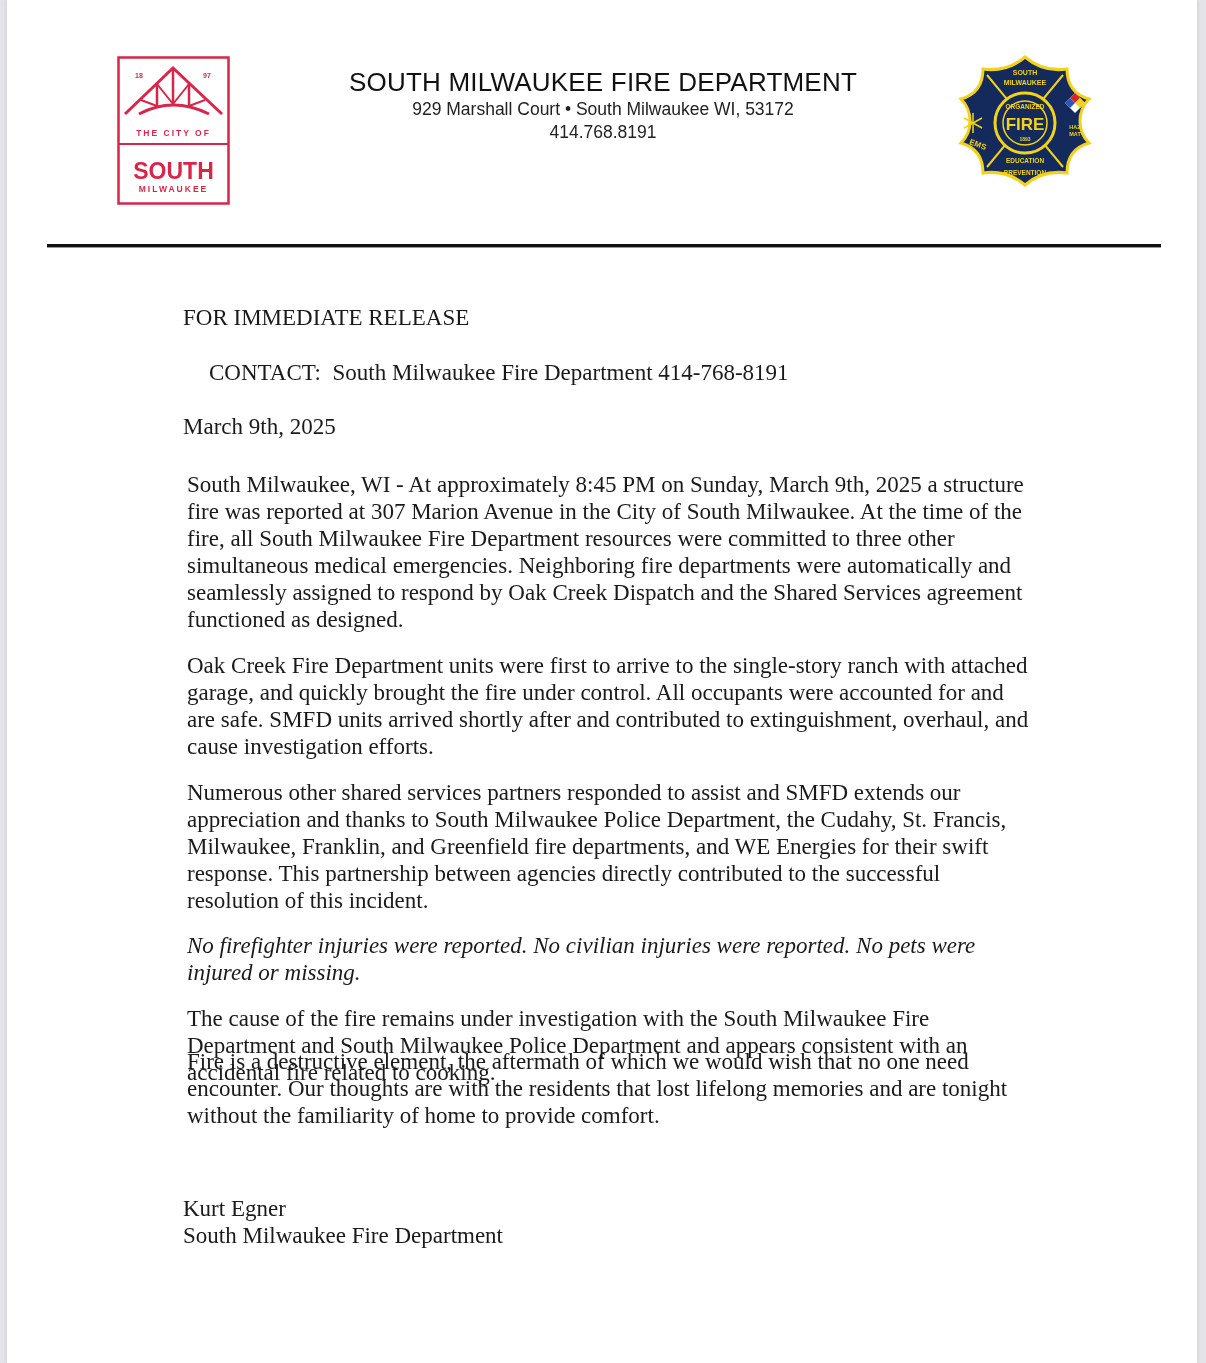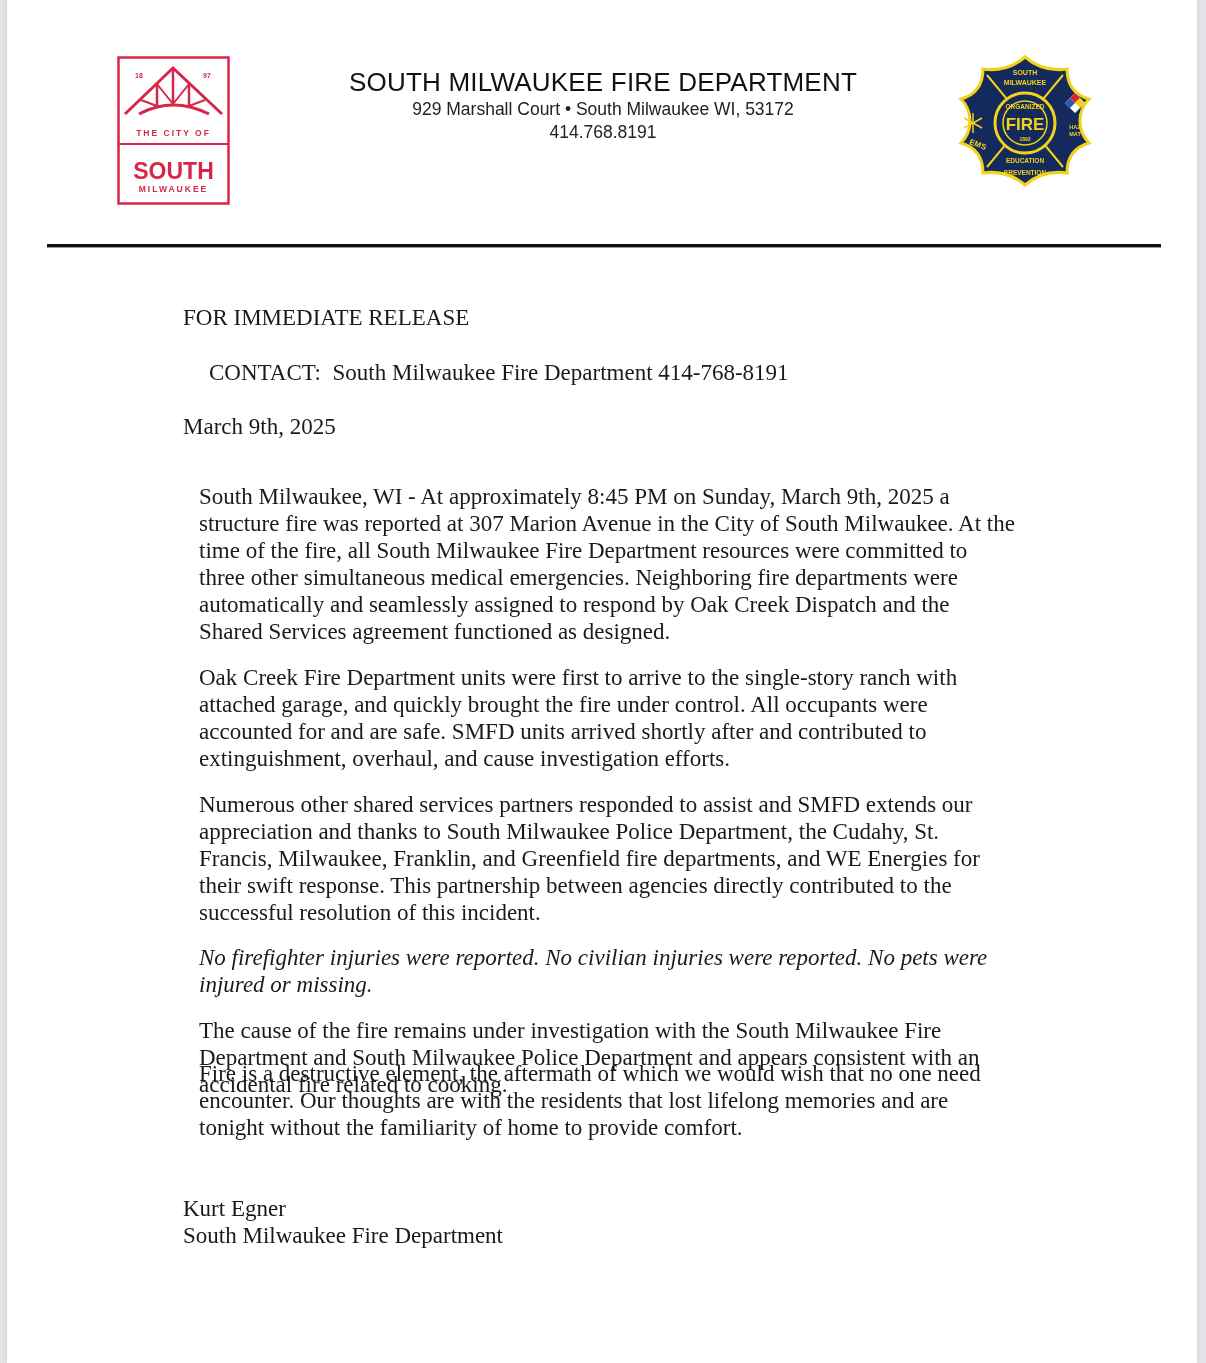--- a/index.html
+++ b/index.html
@@ -33,21 +33,21 @@
   }
   .rule {
     position: absolute; left: 47px; top: 244px; width: 1114px; height: 3px;
     background: #111;
     border-bottom: 1px solid #999;
   }
   .body-text {
     position: absolute; left: 183px; width: 850px;
     font-size: 23px; line-height: 27px; color: #1a1a1a;
   }
-  .body-text p { margin: 16px; }
+  .body-text p { margin: 4px; }
   #release { top: 304px; }
   #contact { top: 359px; margin-left: 26px; }
   #date { top: 413px; }
   #p1 { top: 467px; }
   #p2 { top: 648px; }
   #p3 { top: 775px; }
   #p4 { top: 928px; font-style: italic; }
   #p5 { top: 1001px; }
   #p6 { top: 1044px; }
   #sig { top: 1196px; line-height: 26.5px; }

